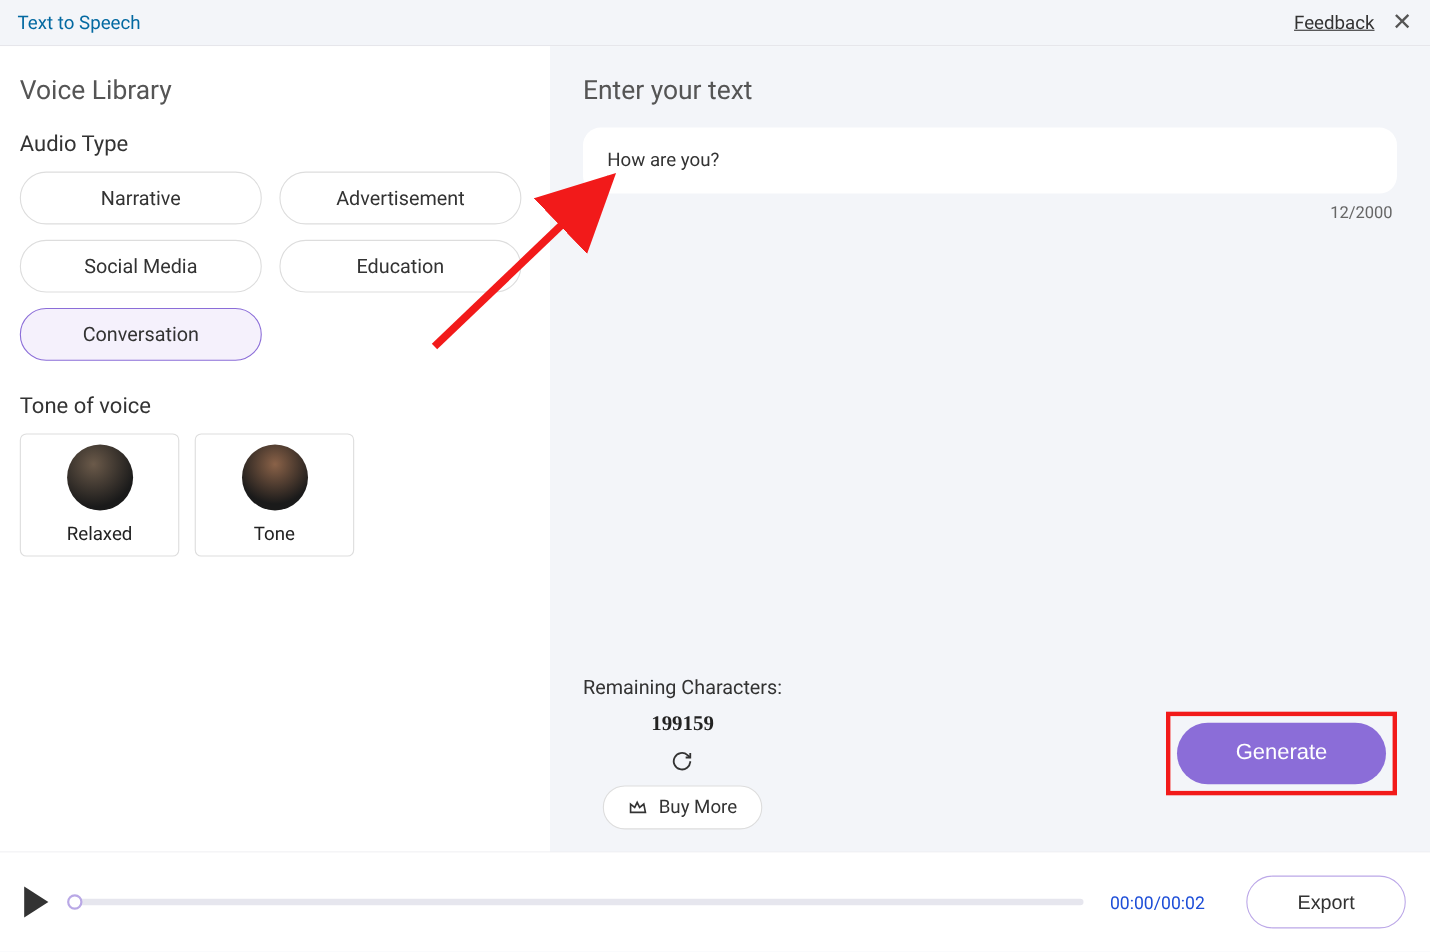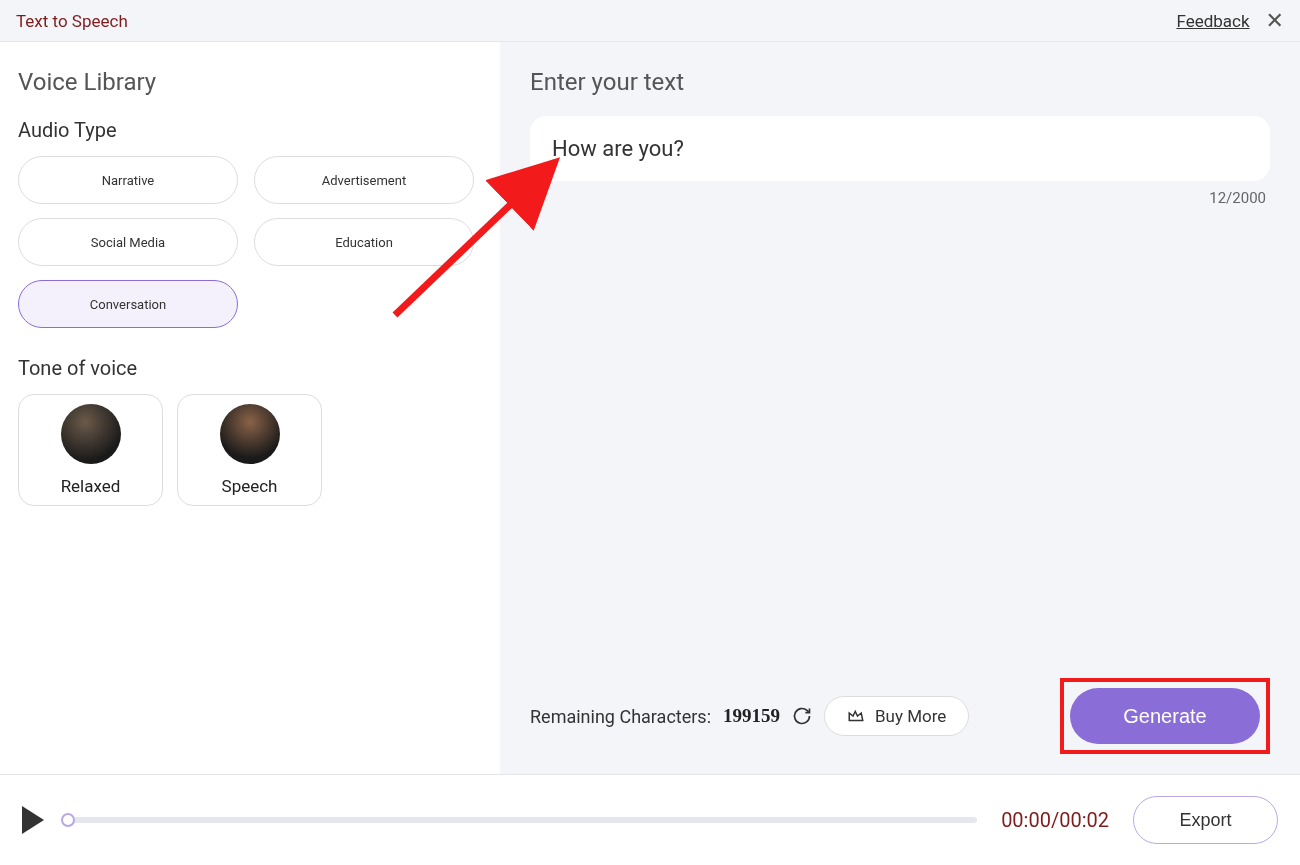--- a/index.html
+++ b/index.html
@@ -13,21 +13,21 @@
   }
   .header {
     height: 42px;
     background: #f3f5f9;
     display: flex;
     align-items: center;
     justify-content: space-between;
     padding: 0 16px;
     border-bottom: 1px solid #e5e5e9;
   }
-  .header-title { font-size: 17px; color: #7f1d1d; }
+  .header-title { font-size: 17px; color: #0369a1; }
   .header-right { display: flex; align-items: center; gap: 16px; }
   .feedback-link { text-decoration: underline; color: #333; font-size: 17px; cursor: pointer; }
   .close-btn { font-size: 22px; color: #555; cursor: pointer; user-select:none; line-height: 1; }
   .main {
     display: flex;
     height: 733px;
     border-bottom: 1px solid #e5e5e9;
   }
   .left {
     width: 500px;
@@ -42,38 +42,38 @@
     gap: 14px 16px;
     margin-bottom: 28px;
   }
   .pill {
     height: 48px;
     border: 1px solid #ddd;
     border-radius: 24px;
     display: flex;
     align-items: center;
     justify-content: center;
-    font-size: 13px;
+    font-size: 18px;
     color: #333;
     cursor: pointer;
     background: #fff;
   }
   .pill.selected {
     border: 1.5px solid #8b6dd8;
     background: #f5f1fc;
   }
   .tone-grid {
     display: flex;
     gap: 14px;
   }
   .tone-card {
     width: 145px;
     height: 112px;
     border: 1px solid #ddd;
-    border-radius: 16px;
+    border-radius: 6px;
     display: flex;
     flex-direction: column;
     align-items: center;
     justify-content: center;
     cursor: pointer;
     gap: 12px;
     background:#fff;
   }
   .tone-card.selected {
     border: 1.5px solid #8b6dd8;
@@ -96,21 +96,21 @@
     display: flex;
     flex-direction: column;
     position: relative;
   }
   .enter-title { font-size: 24px; color: #555; margin-bottom: 20px; }
   .text-box {
     background: #fff;
     border-radius: 16px;
     flex: 0 0 445px;
     padding: 20px 22px;
-    font-size: 22px;
+    font-size: 17px;
     color: #333;
     position: relative;
   }
   .char-count {
     position: absolute;
     right: 4px;
     bottom: -26px;
     font-size: 15px;
     color: #666;
   }
@@ -119,20 +119,21 @@
     display: flex;
     align-items: center;
     justify-content: space-between;
     margin-top: auto;
     gap: 16px;
   }
   .remaining-group {
     display: flex;
     align-items: center;
     gap: 12px;
+    flex-direction: column;
   }
   .remaining-label { font-size: 18px; color: #333; }
   .remaining-count { font-size: 19px; font-weight: 700; color: #222; font-family: Liberation Serif, serif; }
   .refresh-icon { width: 20px; height: 20px; cursor: pointer; }
   .buy-more-pill {
     height: 40px;
     border: 1px solid #ddd;
     border-radius: 20px;
     display: flex;
     align-items: center;
@@ -185,21 +186,21 @@
     position: absolute;
     left: 0;
     top: 50%;
     transform: translate(-50%,-50%);
     width: 14px;
     height: 14px;
     border-radius: 50%;
     background: #fff;
     border: 2px solid #b9a8e6;
   }
-  .time-label { font-size: 20px; color: #7f1d1d; min-width: 100px; }
+  .time-label { font-size: 16px; color: #1d4ed8; min-width: 100px; }
   .export-btn {
     height: 48px;
     width: 145px;
     border: 1.5px solid #bca8e8;
     border-radius: 24px;
     background: #fff;
     font-size: 18px;
     color: #333;
     cursor: pointer;
   }
@@ -239,21 +240,21 @@
     </div>
 
     <div class="subsection-title">Tone of voice</div>
     <div class="tone-grid">
       <div class="tone-card">
         <div class="avatar a1"></div>
         <div class="tone-label">Relaxed</div>
       </div>
       <div class="tone-card">
         <div class="avatar a2"></div>
-        <div class="tone-label">Speech</div>
+        <div class="tone-label">Tone</div>
       </div>
     </div>
   </div>
 
   <div class="right">
     <div class="enter-title">Enter your text</div>
     <div class="text-box-wrap">
       <div class="text-box">How are you?</div>
       <div class="char-count">12/2000</div>
     </div>

